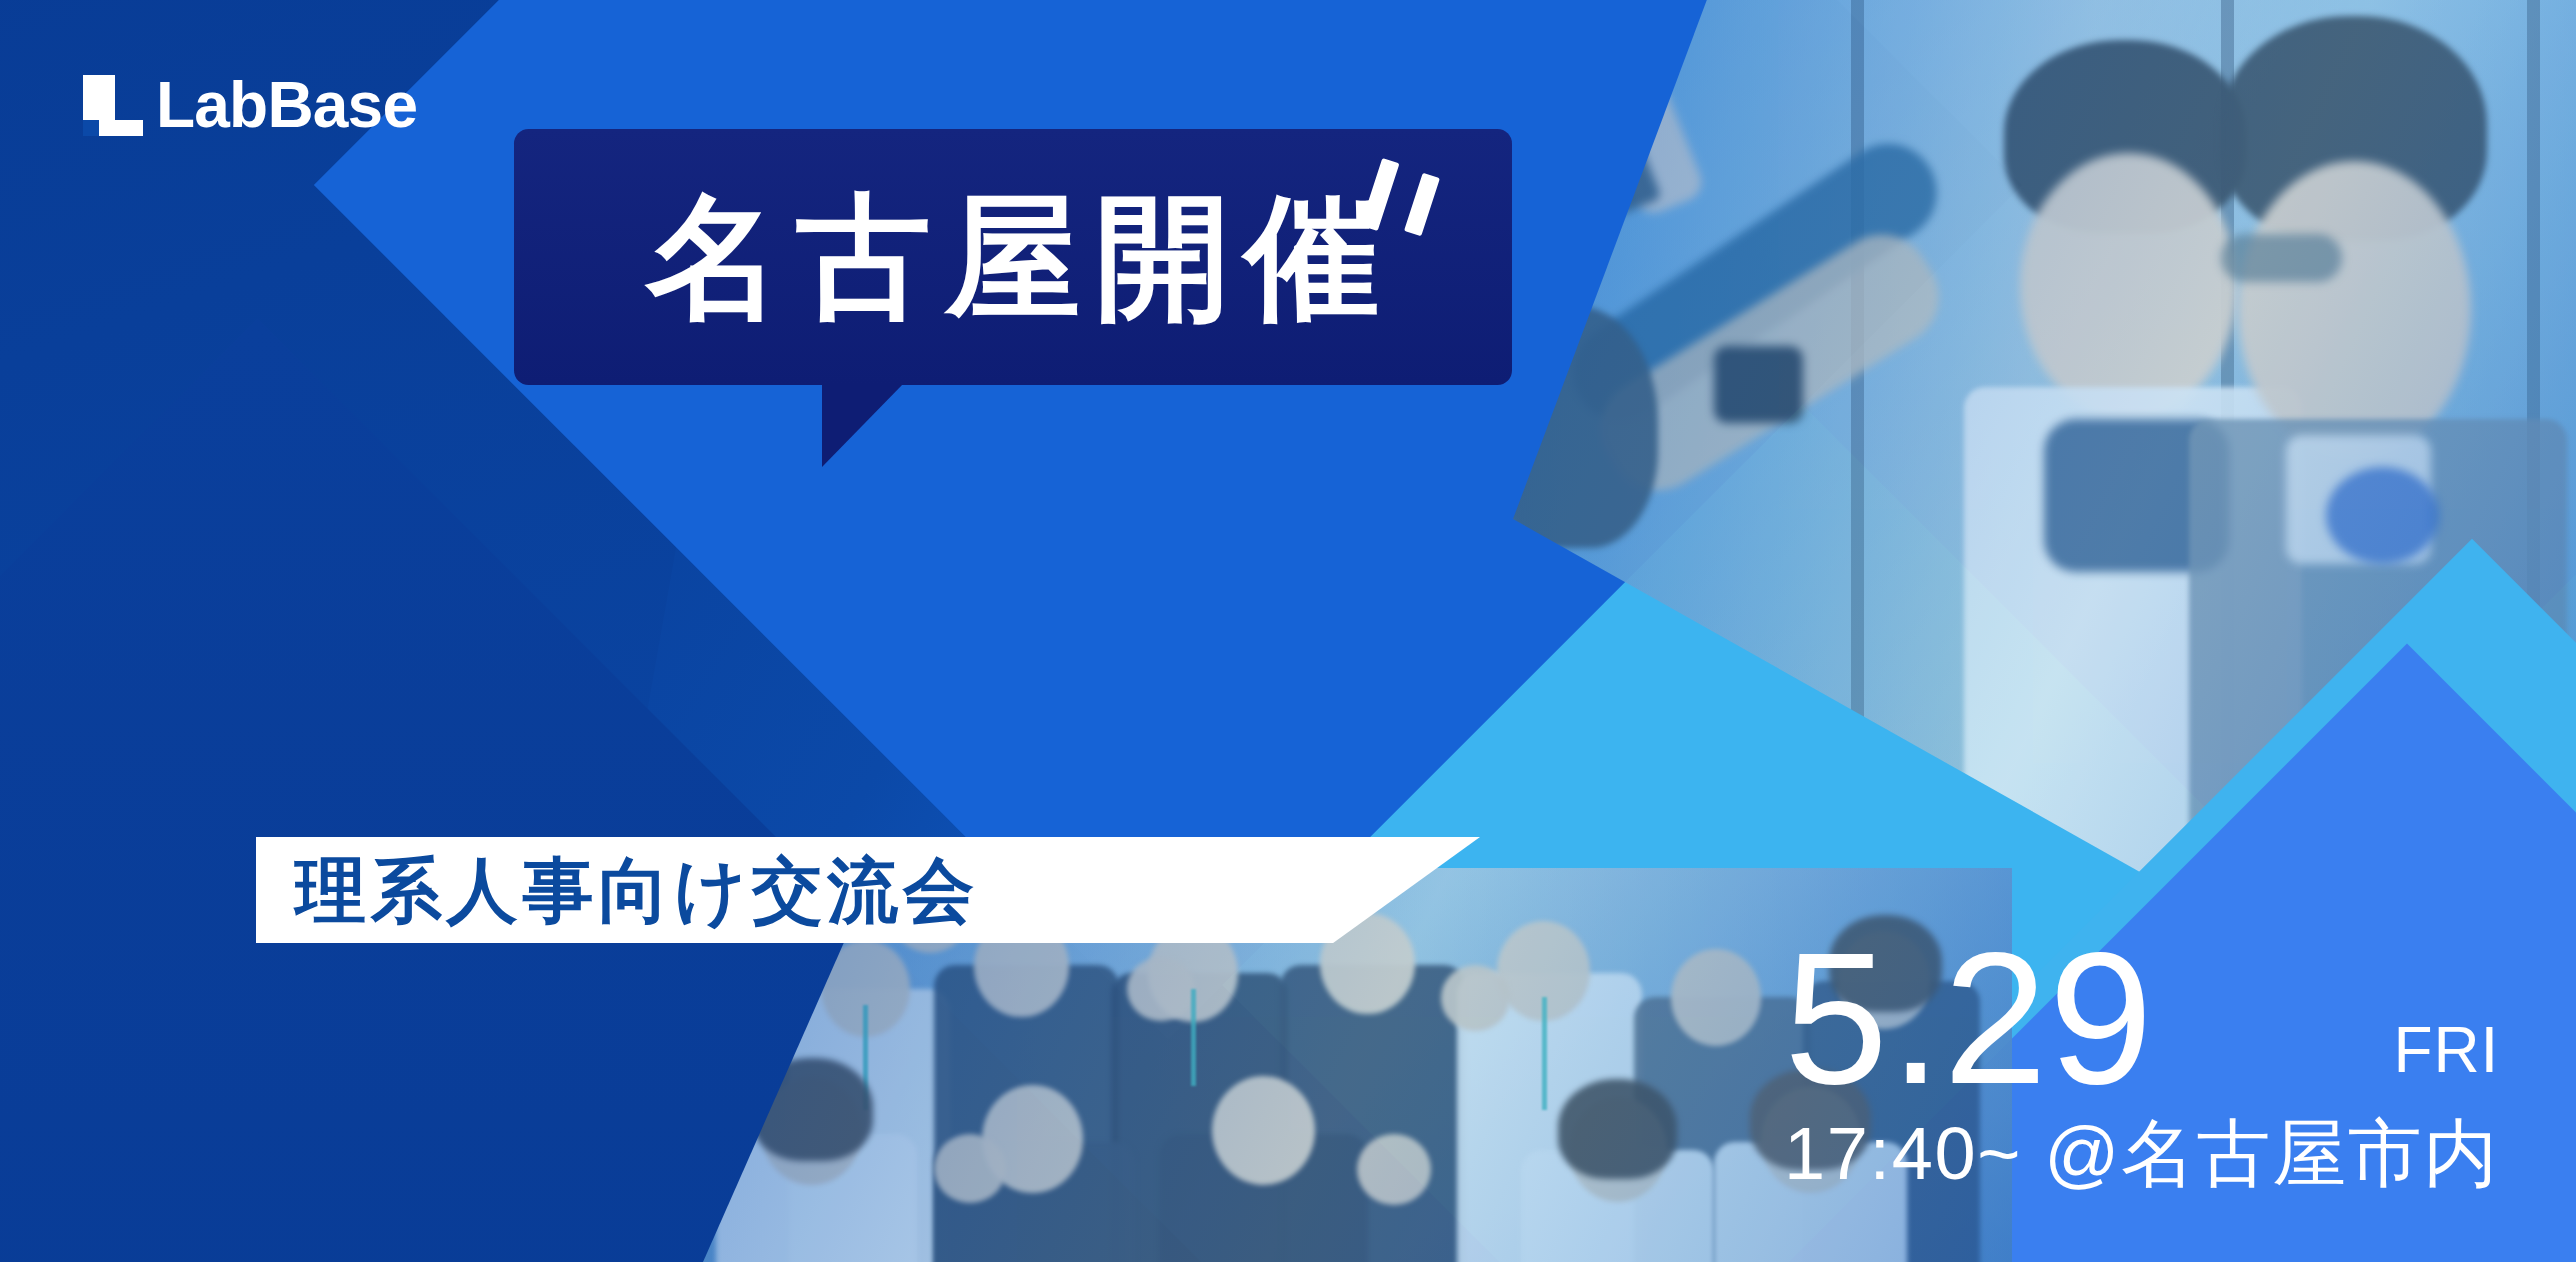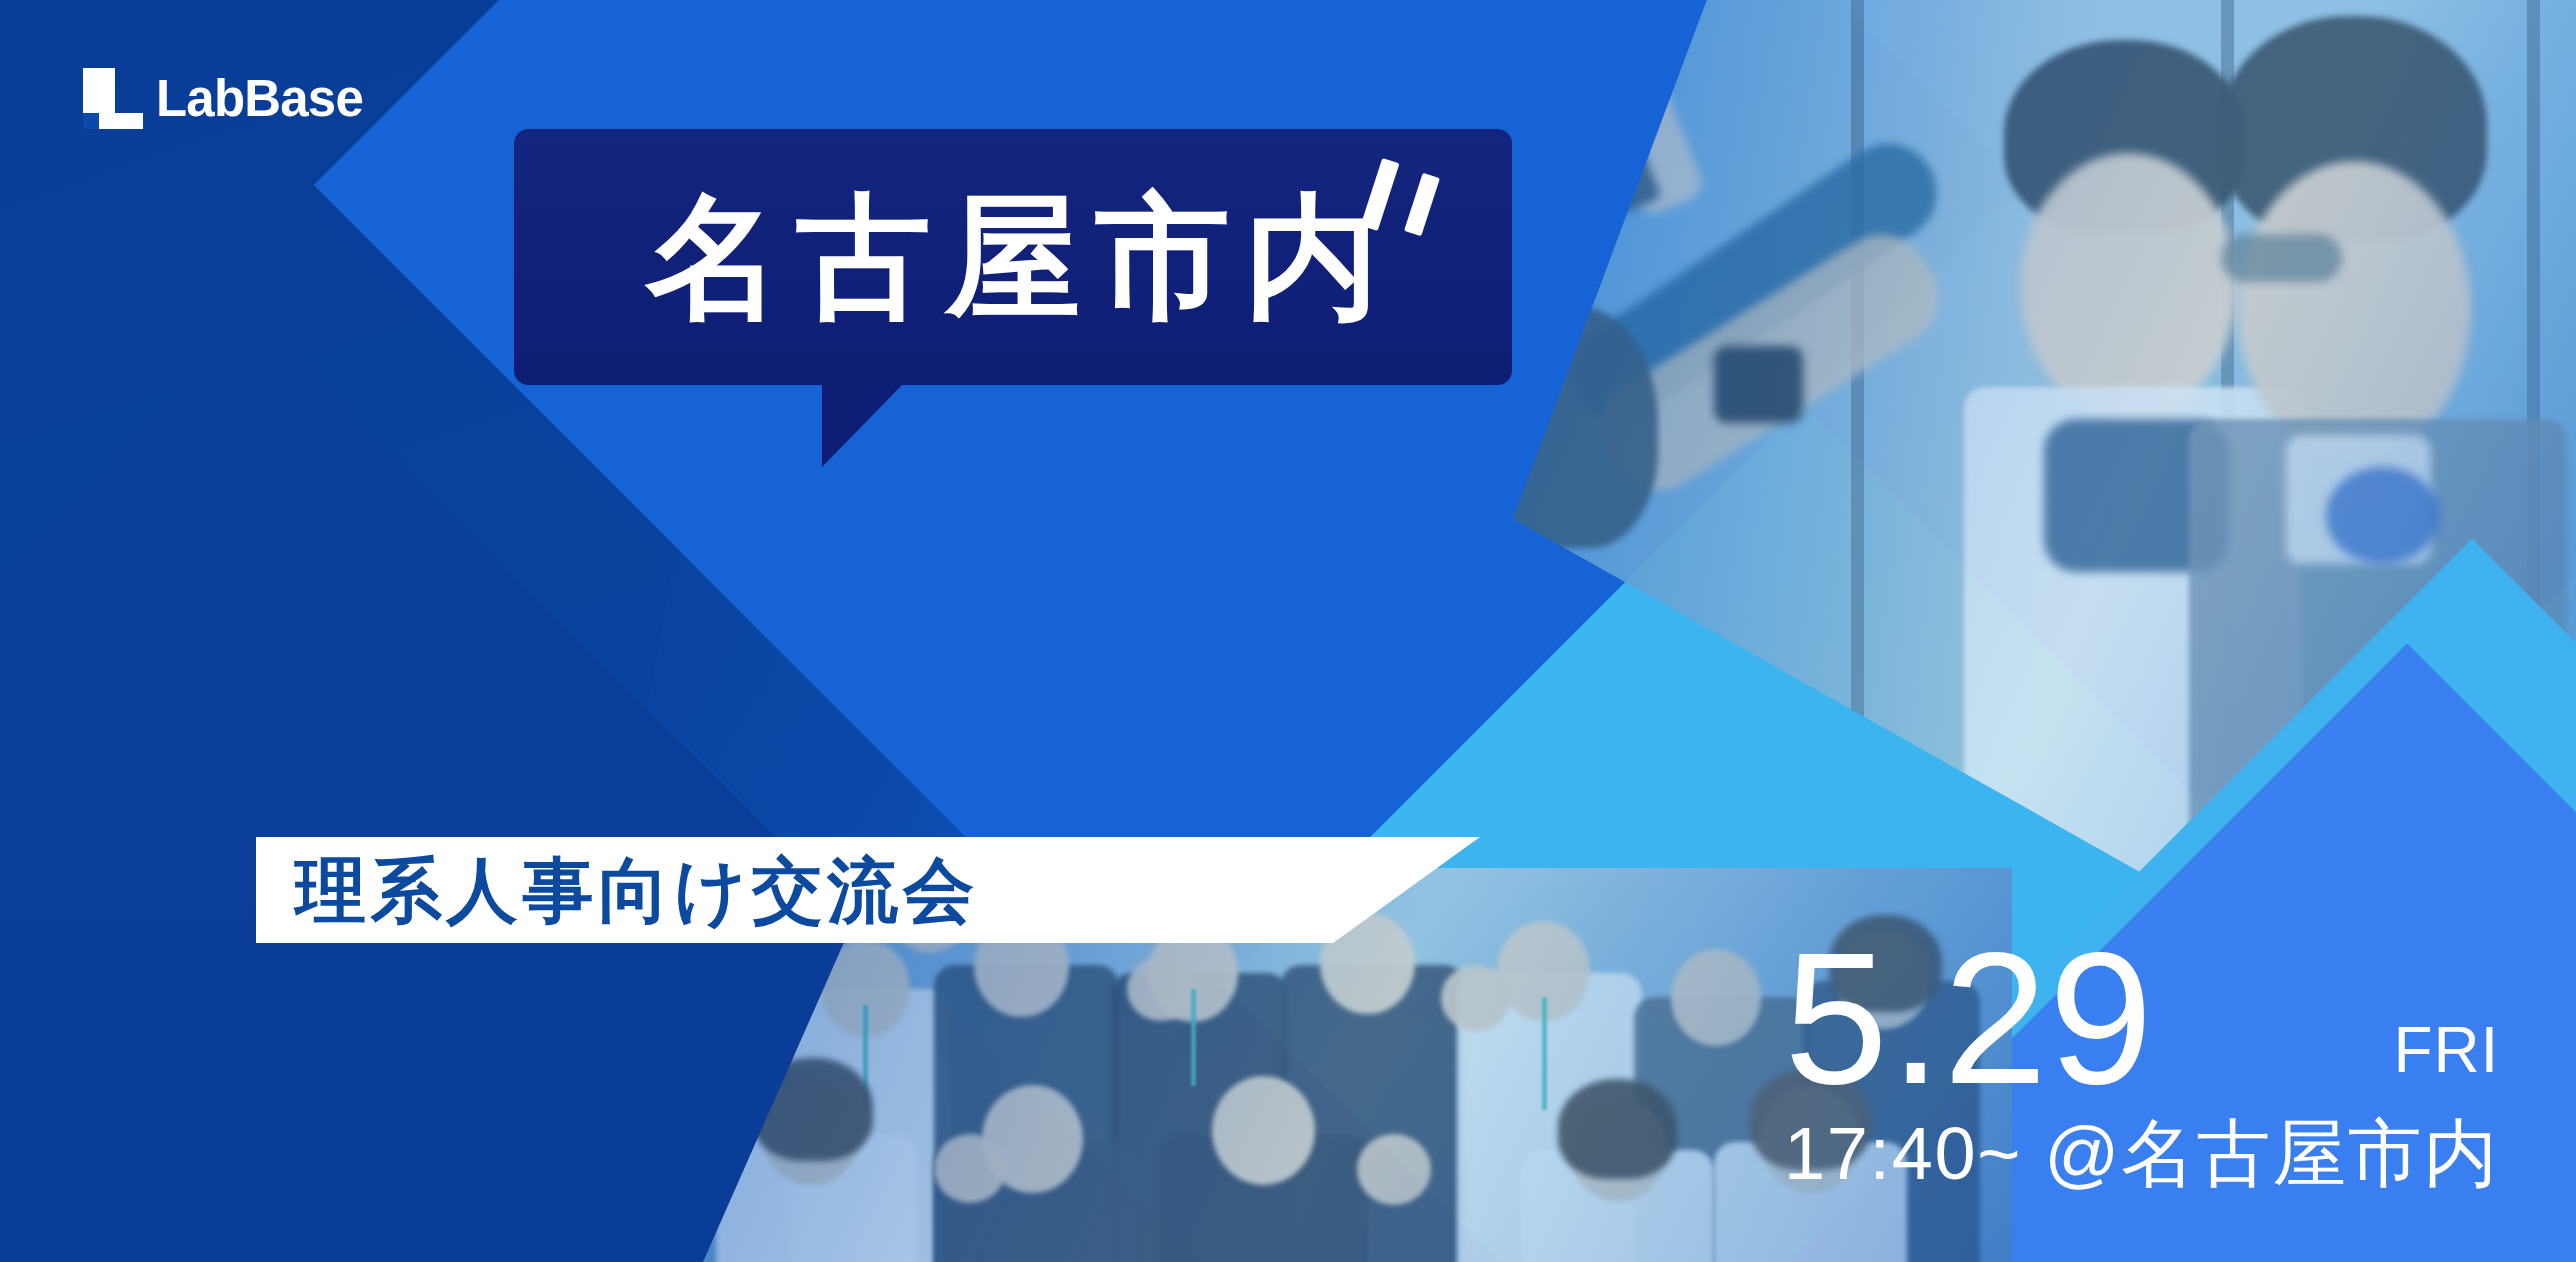--- a/index.html
+++ b/index.html
@@ -123,21 +123,21 @@
     position:absolute; left:14.5px; top:0; width:32px; height:47px; background:#fff;
   }
   .logo-mark .lm-h{
     position:absolute; left:14.5px; top:45px; width:60px; height:16px; background:#fff;
   }
   .logo-mark .lm-notch{
     position:absolute; left:14.5px; top:45px; width:16px; height:16px;
     background:#0b49a8;
   }
   .logo-text{
-    color:#fff; font-size:51px; font-weight:700; letter-spacing:-0.8px;
+    color:#fff; font-size:64px; font-weight:700; letter-spacing:-0.8px;
   }
 
   
   .badge-wrap{ position:absolute; left:514px; top:129px; z-index:45; }
   .badge{
     position:relative;
     width:998px; height:256px;
     background:linear-gradient(180deg,#14257f 0%,#0e1d74 100%);
     border-radius:14.5px;
     display:flex; align-items:center; justify-content:center;
@@ -297,21 +297,21 @@
     <div class="logo-mark">
       <div class="lm-v"></div>
       <div class="lm-h"></div>
       <div class="lm-notch"></div>
     </div>
     <div class="logo-text">LabBase</div>
   </div>
 
   <div class="badge-wrap">
     <div class="badge">
-      <div class="badge-text">名古屋市内</div>
+      <div class="badge-text">名古屋開催</div>
       <div class="badge-slashes">
         <div class="slash s1"></div>
         <div class="slash s2"></div>
       </div>
     </div>
     <div class="badge-tail"></div>
   </div>
 
 
   <div class="subtitle-bar">

